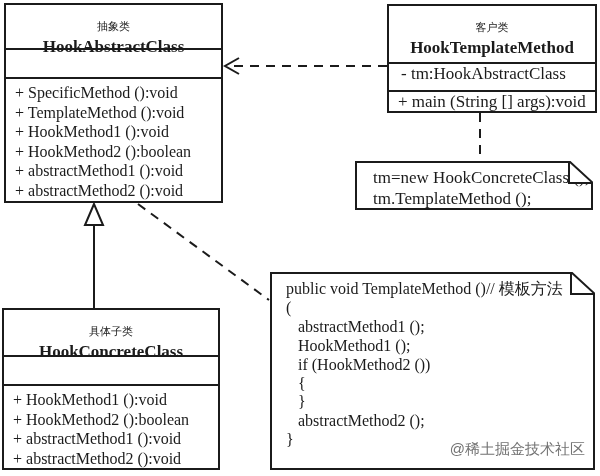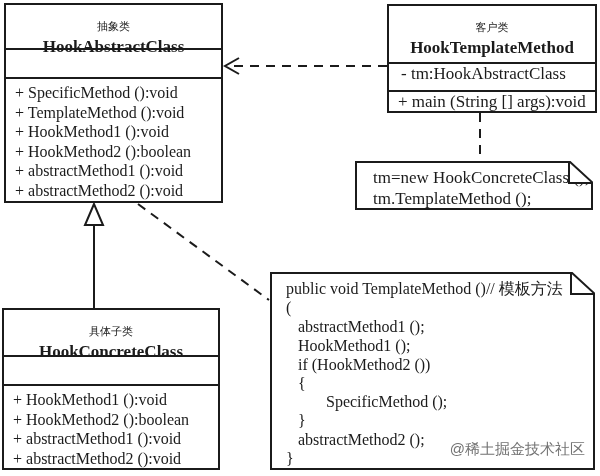--- a/index.html
+++ b/index.html
@@ -137,21 +137,20 @@
       <polygon points="2,0 26,0 26,22" fill="#ffffff" stroke="none"></polygon>
       <polygon points="2,0 26,22 2,22" fill="#ffffff" stroke="#1b1b1b" stroke-width="2"></polygon>
     </svg>
     <div class="code-text">
       <div class="code-line">public void TemplateMethod ()// 模板方法</div>
       <div class="code-line">(</div>
       <div class="code-line">   abstractMethod1 ();</div>
       <div class="code-line">   HookMethod1 ();</div>
       <div class="code-line">   if (HookMethod2 ())</div>
       <div class="code-line">   {</div>
-      <div class="code-line">          SpecificMethod ();</div>
       <div class="code-line">   }</div>
       <div class="code-line">   abstractMethod2 ();</div>
       <div class="code-line">}</div>
     </div>
   </div>
 
   <div class="watermark">@稀土掘金技术社区</div>
 
 </div>
 

